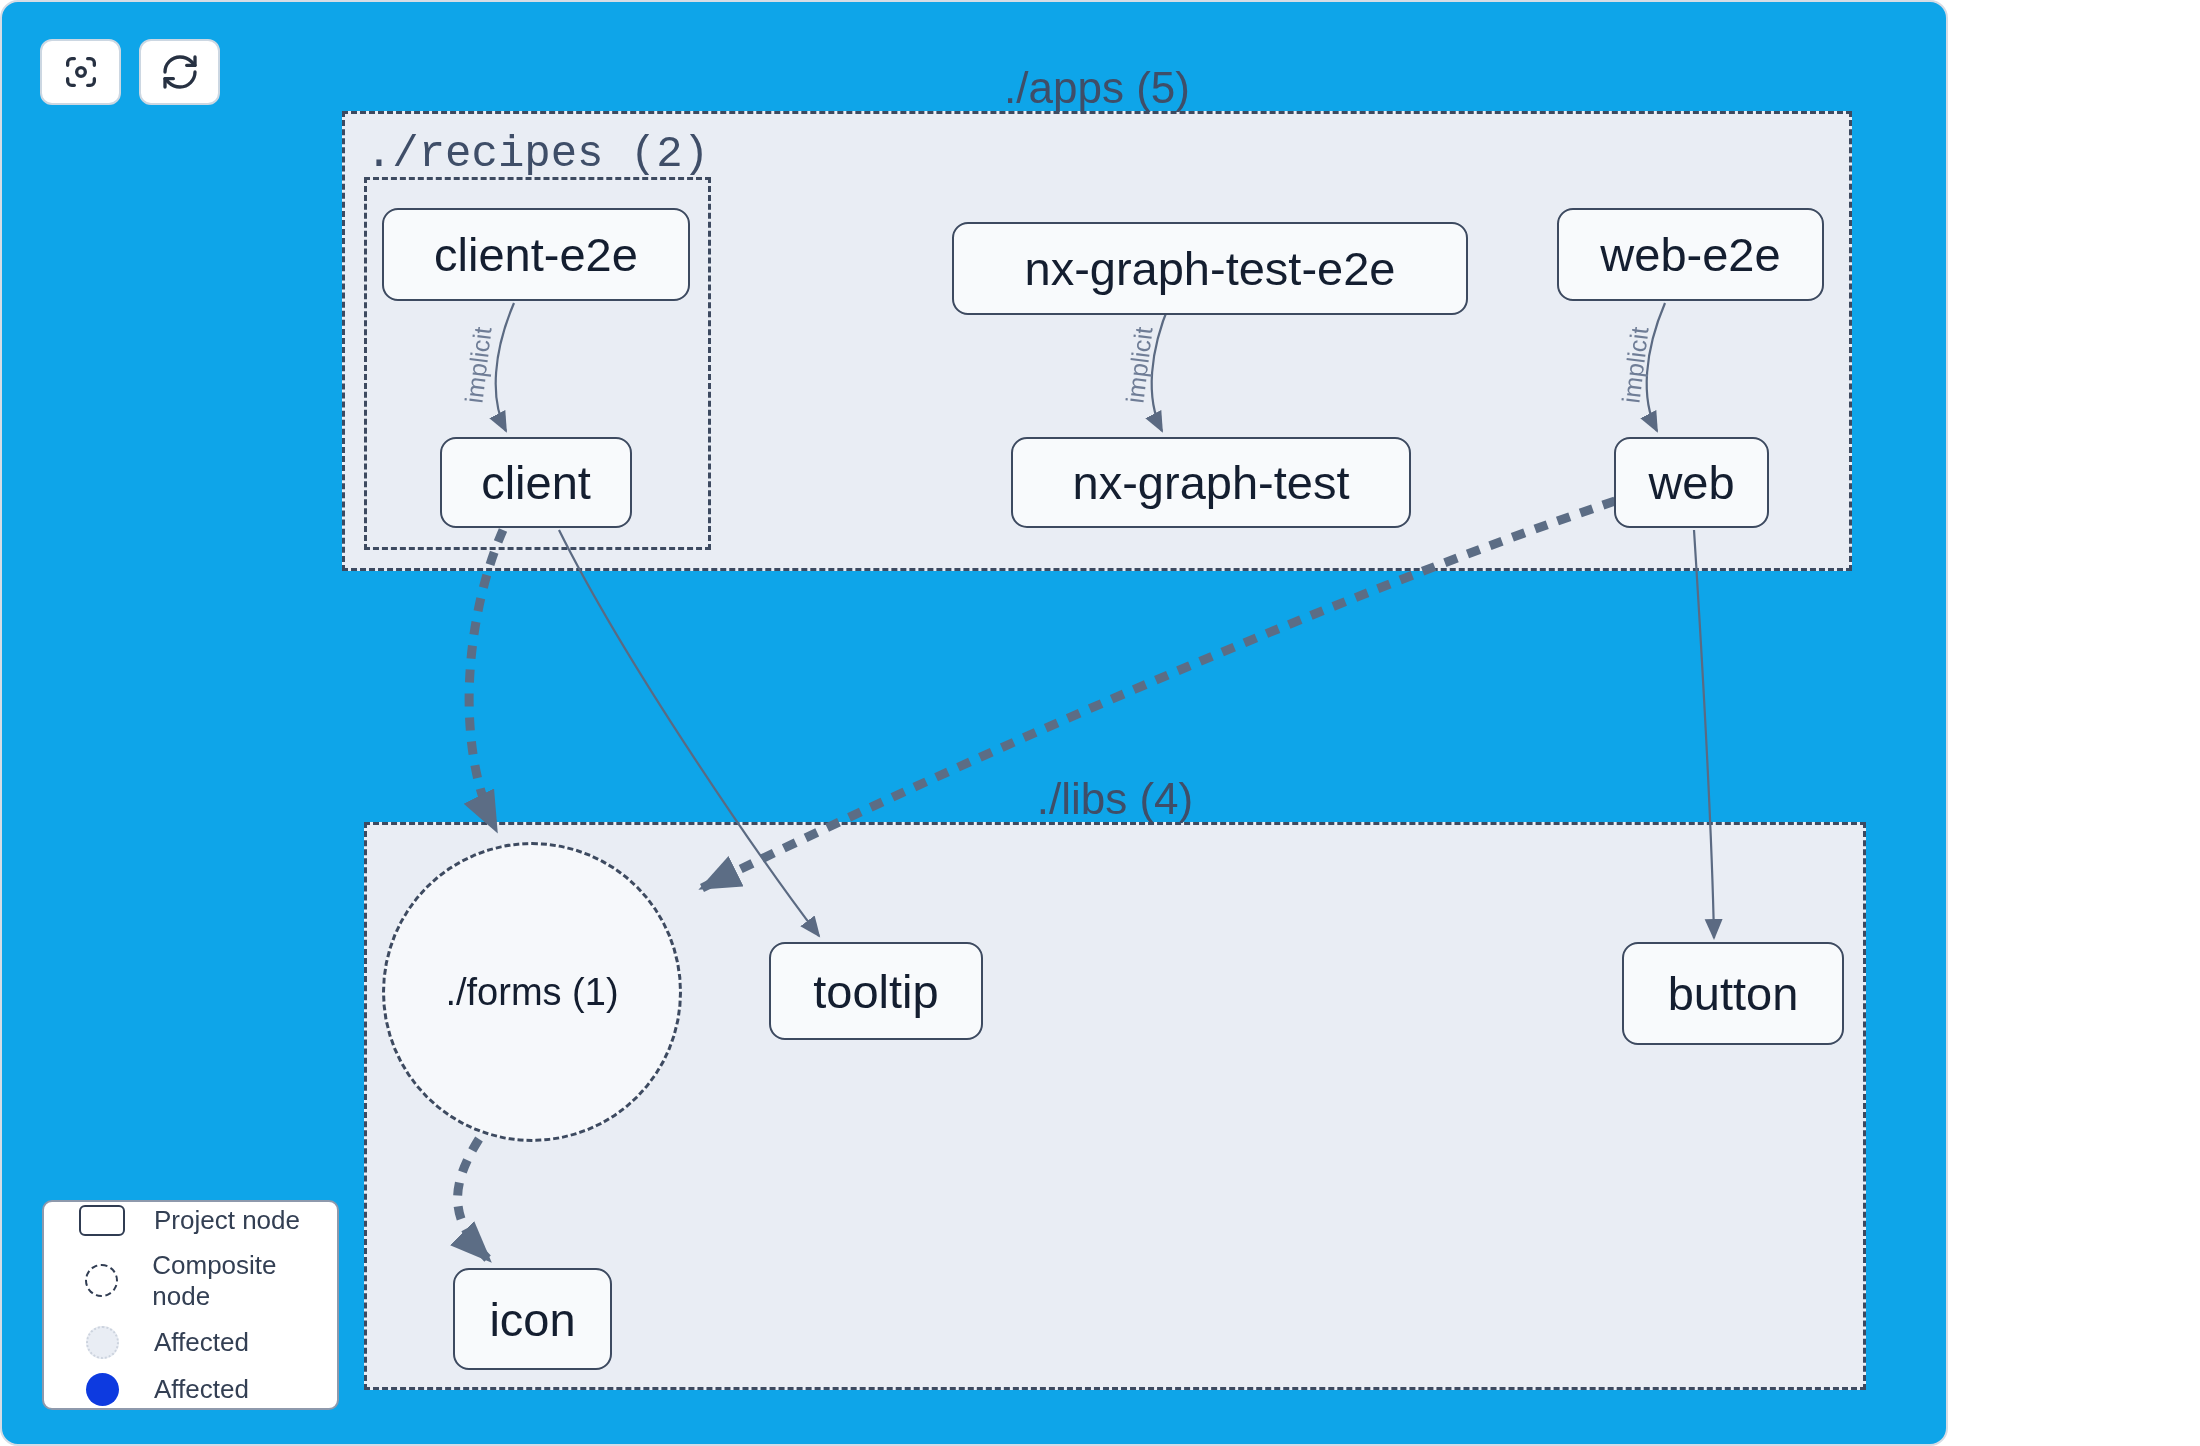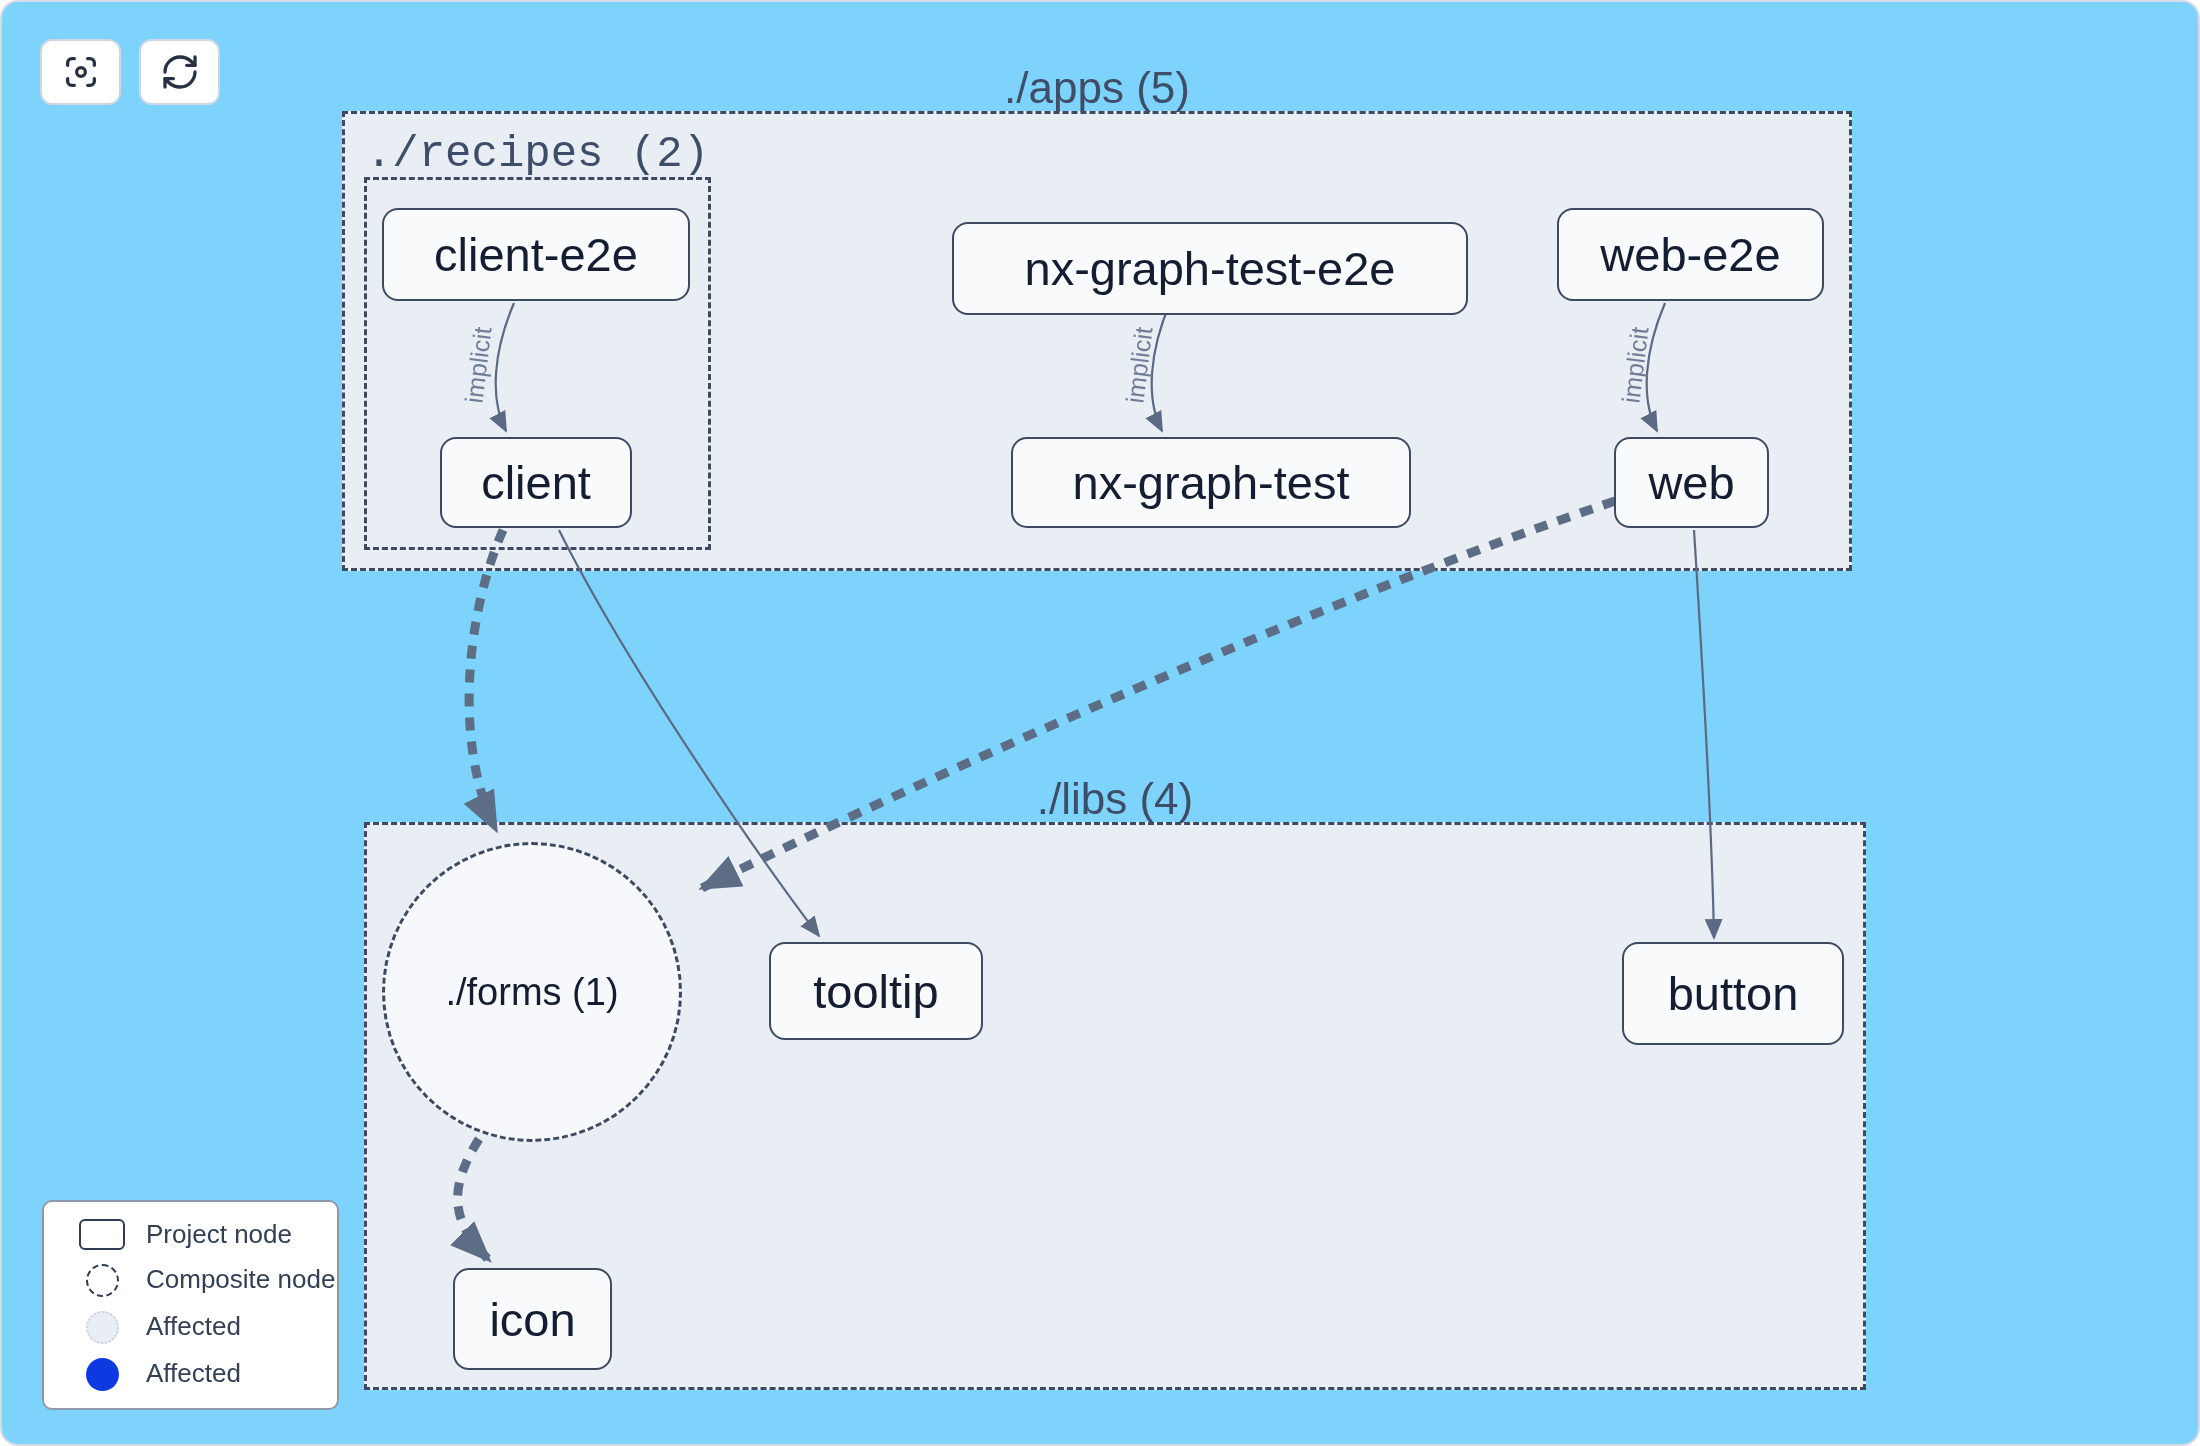--- a/index.html
+++ b/index.html
@@ -1,21 +1,21 @@
 <!DOCTYPE html>
 <html><head>
 <meta charset="utf-8">
 <style>
   * { margin:0; padding:0; box-sizing:border-box; }
   html,body { background:#ffffff; }
   body { font-family:"Liberation Sans", sans-serif; }
 
   .stage {
-    position:relative; width:2200px; height:1446px;
-    background:#7dd3fc;
+    position:relative; width:1948px; height:1446px;
+    background:#0ea5e9;
     border:2px solid #d6dce5; border-radius:18px;
     overflow:hidden;
   }
 
   
   .group {
     position:absolute;
     border:3px dashed #3d4a60;
     background:#e9edf4;
   }
@@ -74,21 +74,21 @@
   .tool-btn svg { width:40px; height:40px; stroke:#273142; stroke-width:2; fill:none;
                   stroke-linecap:round; stroke-linejoin:round; }
 
   
   .legend {
     position:absolute; left:40px; top:1198px; width:297px; height:210px;
     background:#ffffff; border:2px solid #8e99ac; border-radius:10px;
     display:flex; flex-direction:column; justify-content:center;
     padding:10px 0 10px 22px; gap:14px;
   }
-  .legend-row { display:flex; align-items:flex-start; gap:8px; }
+  .legend-row { display:flex; align-items:center; gap:16px; }
   .legend-swatch-cell { width:72px; display:flex; align-items:center; justify-content:center; }
   .legend-label { font-size:26px; color:#333f53; }
   .sw-project   { width:46px; height:31px; border:2.5px solid #303c52; border-radius:6px; background:#ffffff; }
   .sw-composite { width:33px; height:33px; border:2.5px dashed #303c52; border-radius:50%; background:#ffffff; }
   .sw-affected  { width:33px; height:33px; border:2px dotted #ccd3de; border-radius:50%; background:#e9edf4; }
   .sw-touched   { width:33px; height:33px; border-radius:50%; background:#0d3ae0; }
 </style>
 </head>
 <body>
 

